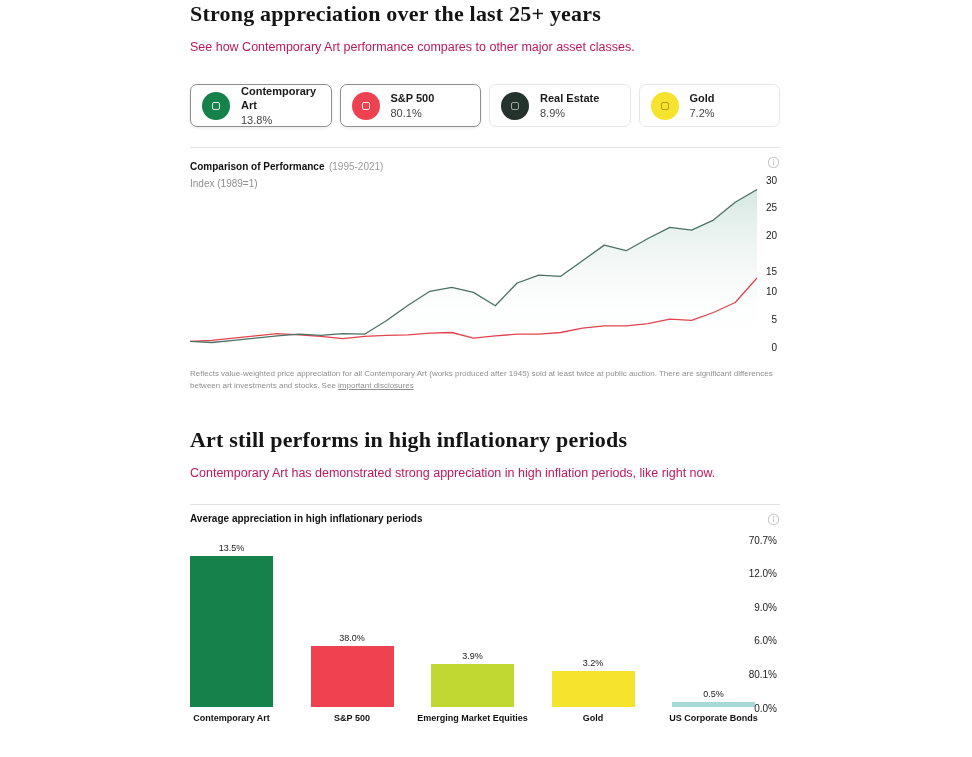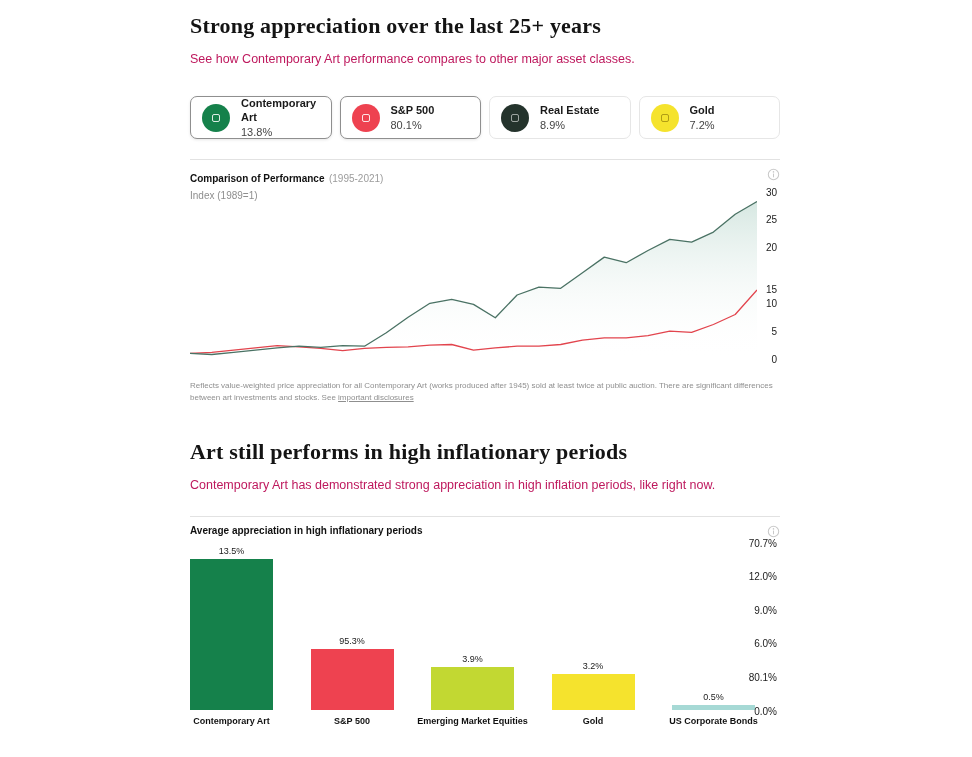--- a/index.html
+++ b/index.html
@@ -2,21 +2,21 @@
 <html><head>
 <meta charset="utf-8">
 <style>
   * { box-sizing: border-box; }
   html,body { margin:0; padding:0; background:#ffffff; }
   body {
     width:972px; height:757px; overflow:hidden;
     font-family:"Liberation Sans","DejaVu Sans",sans-serif;
     color:#1a1a1a;
   }
-  .content { width:590px; margin-left:190px; padding-top:13px; }
+  .content { width:590px; margin-left:190px; padding-top:1px; }
 
   .section-title {
     font-family:"Liberation Serif","DejaVu Serif",serif;
     font-size:22px; font-weight:700; margin:0 0 13px; letter-spacing:.2px; color:#141414;
   }
   .section-sub { font-size:12.5px; margin:0 0 30px; color:#be185d; }
 
   
   .cards { display:flex; gap:8px; margin-bottom:20px; }
   .card {
@@ -41,21 +41,21 @@
   .line-area { position:relative; height:167px; margin-top:6px; width:590px; }
   .axis-note { position:absolute; top:-2px; left:0; font-size:10px; color:#8E8E8E; }
   .line-svg { position:absolute; left:0; top:0; }
   .ytick { position:absolute; right:3px; font-size:10px; color:#1a1a1a; }
 
   .disclaimer { margin-top:21px; font-size:8px; line-height:1.45; color:#8F8F8F; max-width:588px; }
   .disclaimer a { color:#8F8F8F; text-decoration:underline; cursor:pointer; }
 
   .section2 { margin-top:36px; }
 
-  .bar-wrap { position:relative; margin-top:4px; width:590px; }
+  .bar-wrap { position:relative; margin-top:13px; width:590px; }
   .bar-plot { height:168px; width:565px; display:flex; justify-content:space-between; align-items:flex-end; }
   .bar-col { width:83px; display:flex; flex-direction:column; align-items:center; justify-content:flex-end; }
   .bar-val { font-size:9px; color:#1a1a1a; margin-bottom:3px; }
   .bar { width:83px; }
   .bar-cats { display:flex; justify-content:space-between; width:565px; margin-top:6px; }
   .bar-cat { width:83px; display:flex; justify-content:center; font-size:9px; font-weight:700; white-space:nowrap; color:#111; }
 </style>
 </head>
 <body>
 
@@ -126,21 +126,21 @@
               </linearGradient>
             </defs>
             <path d="M0,167 L0,161.4 L21.8,162.5 L43.6,160.3 L65.4,158.1 L87.2,155.9 L109,154.2 L130.8,155.3 L152.7,153.6 L174.5,154.2 L196.3,140.8 L218.1,125.3 L239.9,111.3 L261.7,107.4 L283.5,112.4 L305.3,125.8 L327.1,103 L348.9,95.2 L370.7,96.3 L392.5,80.7 L414.3,65.1 L436.2,70.7 L458,58.5 L479.8,47.3 L501.6,50.1 L523.4,40.1 L545.2,22.3 L567,9.5 L567,167 Z" fill="url(#agrad)" stroke="none"></path>
             <polyline points="0,161.4 21.8,160.3 43.6,158.1 65.4,155.9 87.2,153.6 109,154.8 130.8,156.4 152.7,158.7 174.5,156.4 196.3,155.3 218.1,154.8 239.9,153.1 261.7,152.5 283.5,158.1 305.3,155.9 327.1,154.2 348.9,154.2 370.7,152.5 392.5,148.1 414.3,145.8 436.2,145.8 458,143.6 479.8,139.2 501.6,140.3 523.4,132.5 545.2,122.5 567,98" fill="none" stroke="#E2444D" stroke-width="1.3" stroke-linejoin="round"></polyline>
             <polyline points="0,161.4 21.8,162.5 43.6,160.3 65.4,158.1 87.2,155.9 109,154.2 130.8,155.3 152.7,153.6 174.5,154.2 196.3,140.8 218.1,125.3 239.9,111.3 261.7,107.4 283.5,112.4 305.3,125.8 327.1,103 348.9,95.2 370.7,96.3 392.5,80.7 414.3,65.1 436.2,70.7 458,58.5 479.8,47.3 501.6,50.1 523.4,40.1 545.2,22.3 567,9.5" fill="none" stroke="#4A7264" stroke-width="1.3" stroke-linejoin="round"></polyline>
           </svg>
         <div id="line-yticks">
             <span class="ytick" style="top: -5.5px;">30</span>
             <span class="ytick" style="top: 22.3px;">25</span>
             <span class="ytick" style="top: 50.2px;">20</span>
-            <span class="ytick" style="top: 92px;">15</span>
+            <span class="ytick" style="top: 86px;">15</span>
             <span class="ytick" style="top: 105.8px;">10</span>
             <span class="ytick" style="top: 133.7px;">5</span>
             <span class="ytick" style="top: 161.5px;">0</span>
           </div>
       </div>
     </div>
 
     <p class="disclaimer">
       <span>Reflects value-weighted price appreciation for all Contemporary Art (works produced after 1945) sold at least twice at public auction. There are significant differences between art investments and stocks. See</span>
       <a>important disclosures</a>
@@ -160,21 +160,21 @@
           <circle cx="7" cy="4.2" r="0.85" fill="#C9C9C9"></circle>
         </svg>
       </div>
       <div class="bar-wrap">
         <div class="bar-plot" id="bar-plot">
             <div class="bar-col">
               <div class="bar-val">13.5%</div>
               <div class="bar" style="height: 151.2px; background: rgb(21, 129, 75);"></div>
             </div>
             <div class="bar-col">
-              <div class="bar-val">95.3%</div>
+              <div class="bar-val">38.0%</div>
               <div class="bar" style="height: 61.6px; background: rgb(238, 66, 80);"></div>
             </div>
             <div class="bar-col">
               <div class="bar-val">3.9%</div>
               <div class="bar" style="height: 43.7px; background: rgb(194, 216, 50);"></div>
             </div>
             <div class="bar-col">
               <div class="bar-val">3.2%</div>
               <div class="bar" style="height: 35.8px; background: rgb(245, 227, 45);"></div>
             </div>

